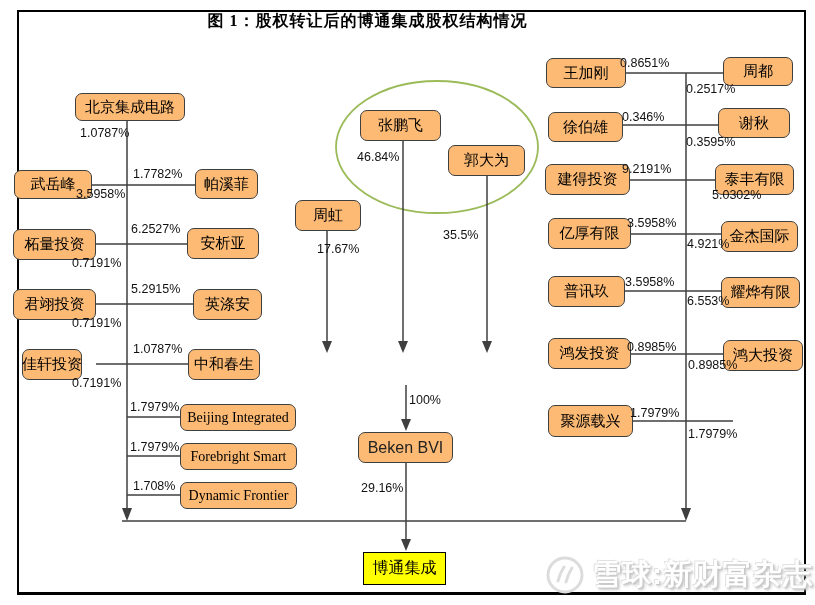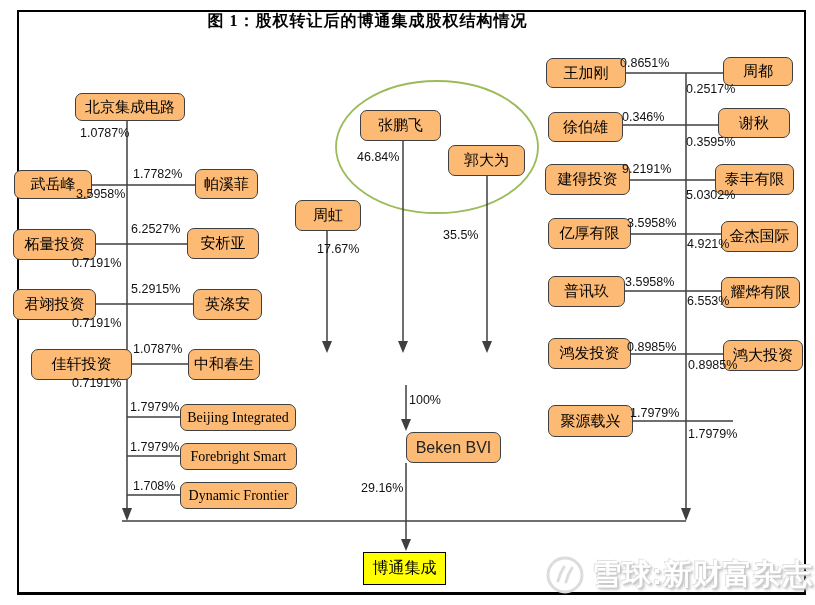--- a/index.html
+++ b/index.html
@@ -20,21 +20,21 @@
   .wires .arrowhead{fill:var(--line,#3f3f3f);stroke:none;}
   .wires .halo{stroke:var(--ellipse-stroke,#9bbb59);stroke-width:1.8;fill:none;}
   .node{
     position:absolute;box-sizing:border-box;background:#fdba74;
     border:1.5px solid var(--line,#3f3f3f);border-radius:7px;
     display:flex;align-items:center;justify-content:center;
     font-size:15px;color:#000;z-index:2;white-space:nowrap;
   }
   .node.en{font-size:14px;}
   .node.latin{font-family:"Liberation Sans","DejaVu Sans",sans-serif;font-size:17px;color:#222;}
-  .node.latin.small{font-size:16px;margin-left:48px;}
+  .node.latin.small{font-size:16px;}
   .node.listco{
     background:var(--highlight,#ffff00);border-radius:0;border:1px solid #000;font-size:16px;
   }
   .pct{
     position:absolute;font-family:"Liberation Sans","DejaVu Sans",sans-serif;
     font-size:12.5px;color:#111;z-index:3;white-space:nowrap;
   }
   .watermark{
     position:absolute;right:2px;top:554px;display:flex;align-items:center;gap:6px;z-index:4;
   }
@@ -93,21 +93,21 @@
 
   <div class="title">图 1：股权转让后的博通集成股权结构情况</div>
 
   <div class="node" style="left:75px;top:93px;width:110px;height:28px">北京集成电路</div>
   <div class="node" style="left:14px;top:170px;width:78px;height:29px">武岳峰</div>
   <div class="node" style="left:195px;top:169px;width:63px;height:30px">帕溪菲</div>
   <div class="node" style="left:13px;top:229px;width:83px;height:31px">柘量投资</div>
   <div class="node" style="left:187px;top:228px;width:72px;height:31px">安析亚</div>
   <div class="node" style="left:13px;top:289px;width:83px;height:31px">君翊投资</div>
   <div class="node" style="left:193px;top:289px;width:69px;height:31px">英涤安</div>
-  <div class="node" style="left:31px;top:349px;width:101px;height:31px">佳轩投资</div>
+  <div class="node" style="left:22px;top:349px;width:60px;height:31px">佳轩投资</div>
   <div class="node" style="left:188px;top:349px;width:72px;height:31px">中和春生</div>
   <div class="node en" style="left:180px;top:404px;width:116px;height:27px">Beijing Integrated</div>
   <div class="node en" style="left:180px;top:443px;width:117px;height:27px">Forebright Smart</div>
   <div class="node en" style="left:180px;top:482px;width:117px;height:27px">Dynamic Frontier</div>
 
   <div class="pct" style="left:80px;top:126px">1.0787%</div>
   <div class="pct" style="left:133px;top:167px">1.7782%</div>
   <div class="pct" style="left:76px;top:187px">3.5958%</div>
   <div class="pct" style="left:131px;top:222px">6.2527%</div>
   <div class="pct" style="left:72px;top:256px">0.7191%</div>
@@ -143,21 +143,21 @@
   <div class="node" style="left:721px;top:277px;width:79px;height:31px">耀烨有限</div>
   <div class="node" style="left:548px;top:338px;width:83px;height:31px">鸿发投资</div>
   <div class="node" style="left:723px;top:340px;width:80px;height:31px">鸿大投资</div>
   <div class="node" style="left:548px;top:405px;width:85px;height:32px">聚源载兴</div>
 
   <div class="pct" style="left:620px;top:56px">0.8651%</div>
   <div class="pct" style="left:686px;top:82px">0.2517%</div>
   <div class="pct" style="left:622px;top:110px">0.346%</div>
   <div class="pct" style="left:686px;top:135px">0.3595%</div>
   <div class="pct" style="left:622px;top:162px">9.2191%</div>
-  <div class="pct" style="left:686px;top:188px">5.0302%</div>
+  <div class="pct" style="left:712px;top:188px">5.0302%</div>
   <div class="pct" style="left:627px;top:216px">3.5958%</div>
   <div class="pct" style="left:687px;top:237px">4.921%</div>
   <div class="pct" style="left:625px;top:275px">3.5958%</div>
   <div class="pct" style="left:687px;top:294px">6.553%</div>
   <div class="pct" style="left:627px;top:340px">0.8985%</div>
   <div class="pct" style="left:688px;top:358px">0.8985%</div>
   <div class="pct" style="left:630px;top:406px">1.7979%</div>
   <div class="pct" style="left:688px;top:427px">1.7979%</div>
 
   <div class="watermark">

